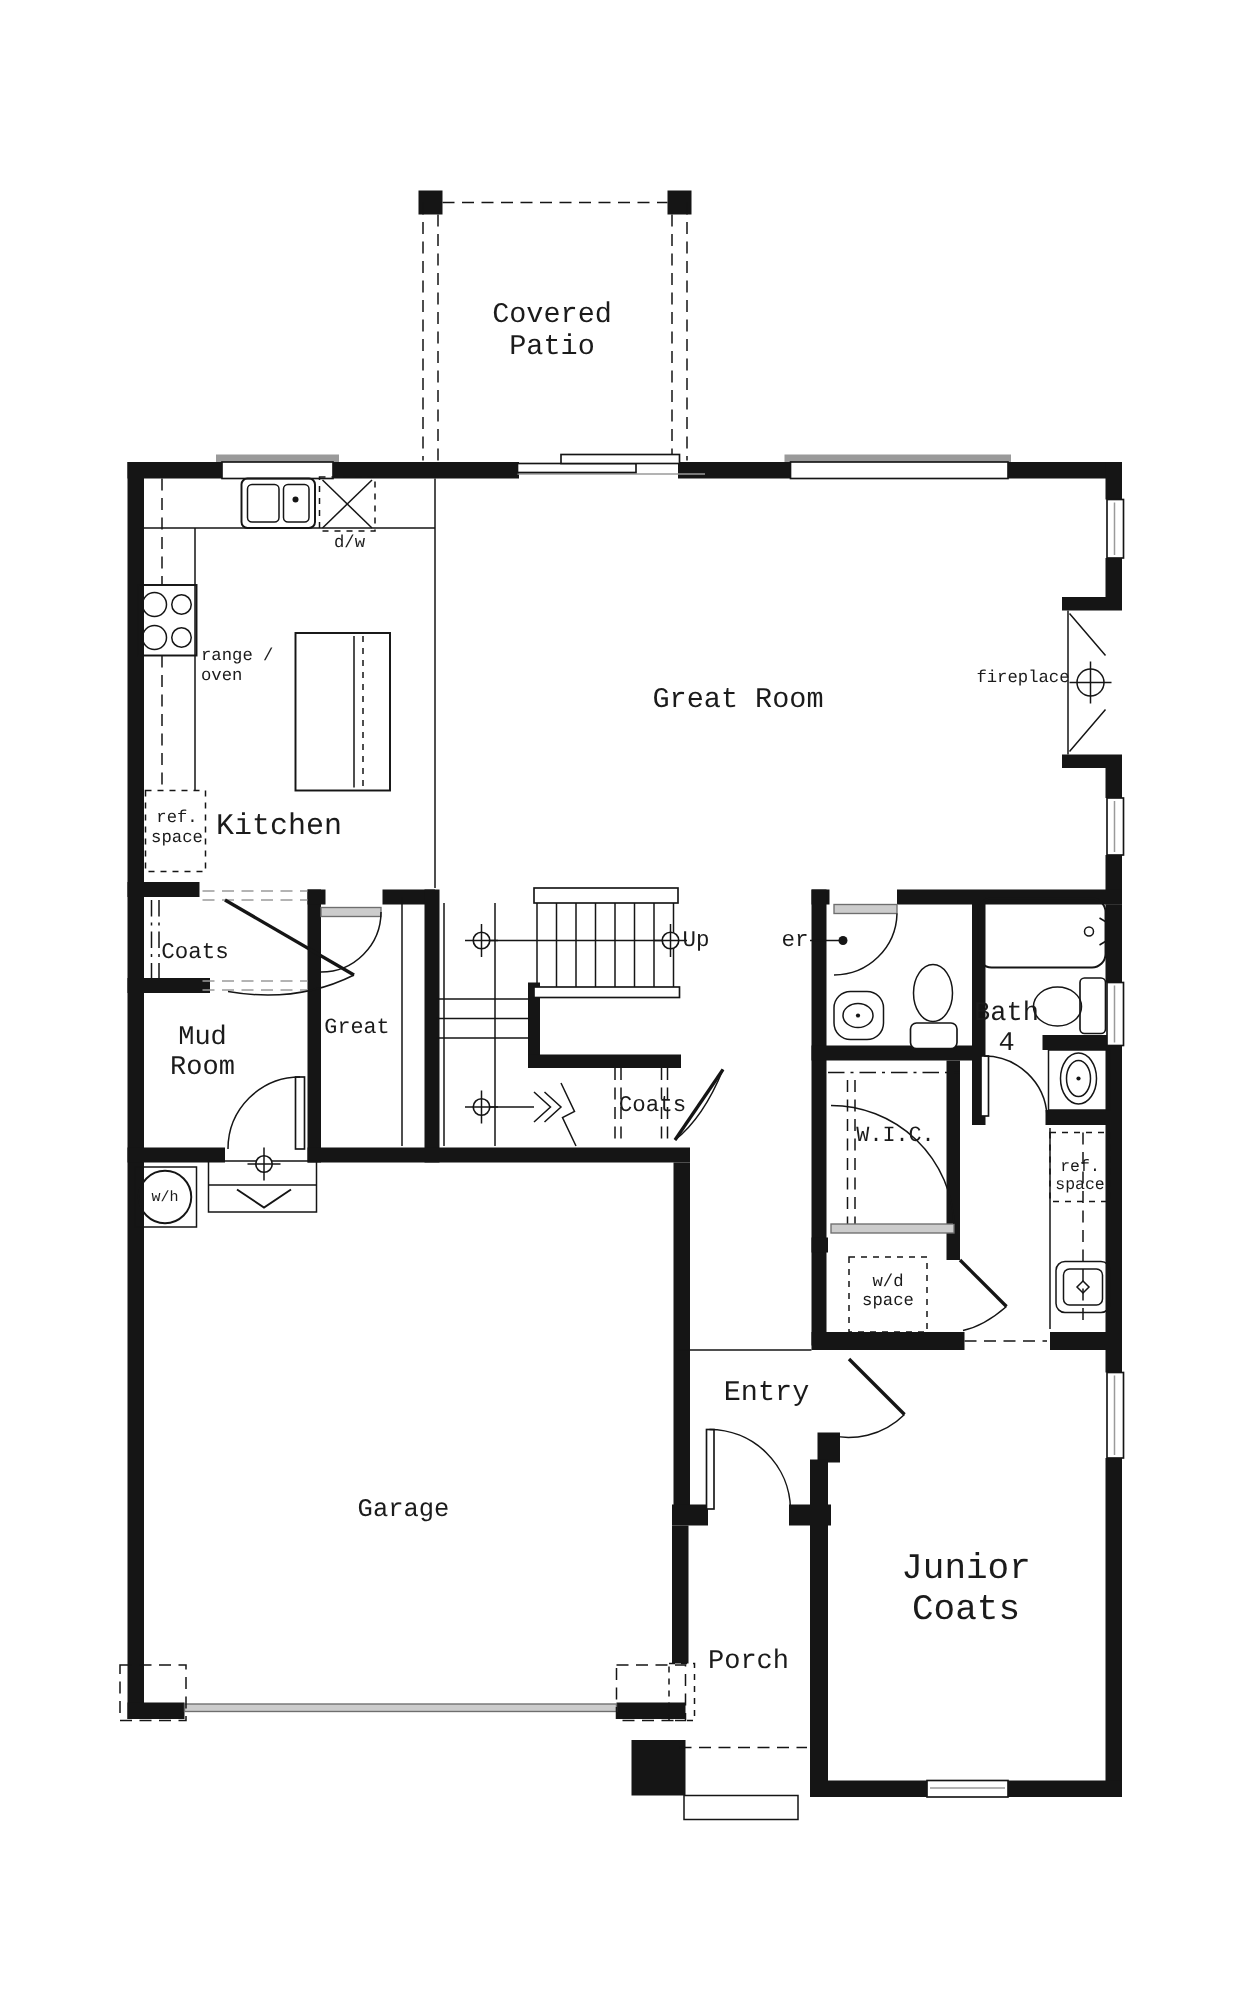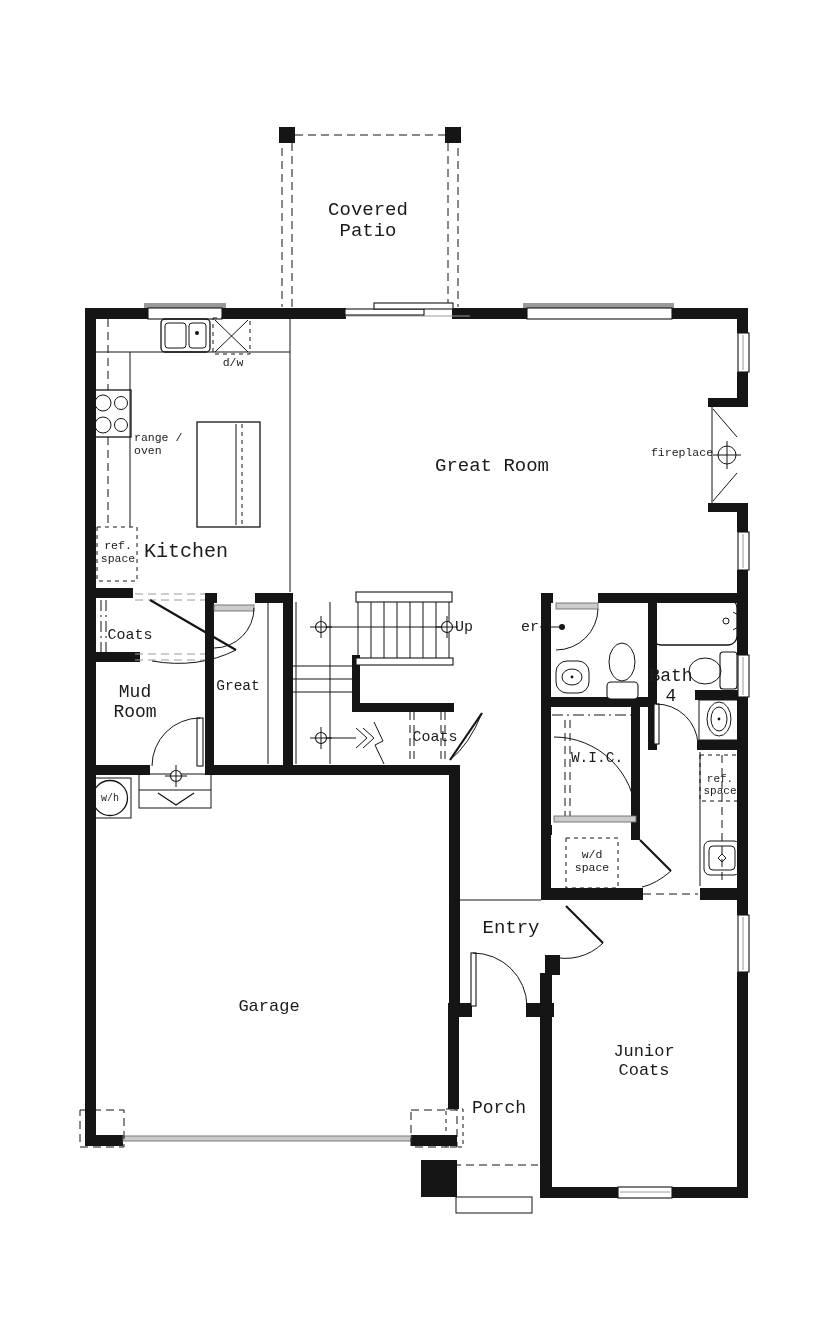--- a/index.html
+++ b/index.html
@@ -383,21 +383,21 @@
   </div>
   <div class="lbl" style="left:110px;top:799px;font-size:10px;">
     <span>w/h</span>
   </div>
   <div class="lbl" style="left:269px;top:960px;font-size:17px;margin-top:47px;">
     <span>Garage</span>
   </div>
   <div class="lbl" style="left:511px;top:929px;font-size:19px;">
     <span>Entry</span>
   </div>
-  <div class="lbl" style="left:644px;top:1061px;font-size:17px;">
+  <div class="lbl" style="left:644px;top:1061px;font-size:24px;">
     <span>Junior</span>
       <span>Coats</span>
   </div>
   <div class="lbl" style="left:499px;top:1108px;font-size:18px;">
     <span>Porch</span>
   </div>
 
 </div>
 
 </body></html>

